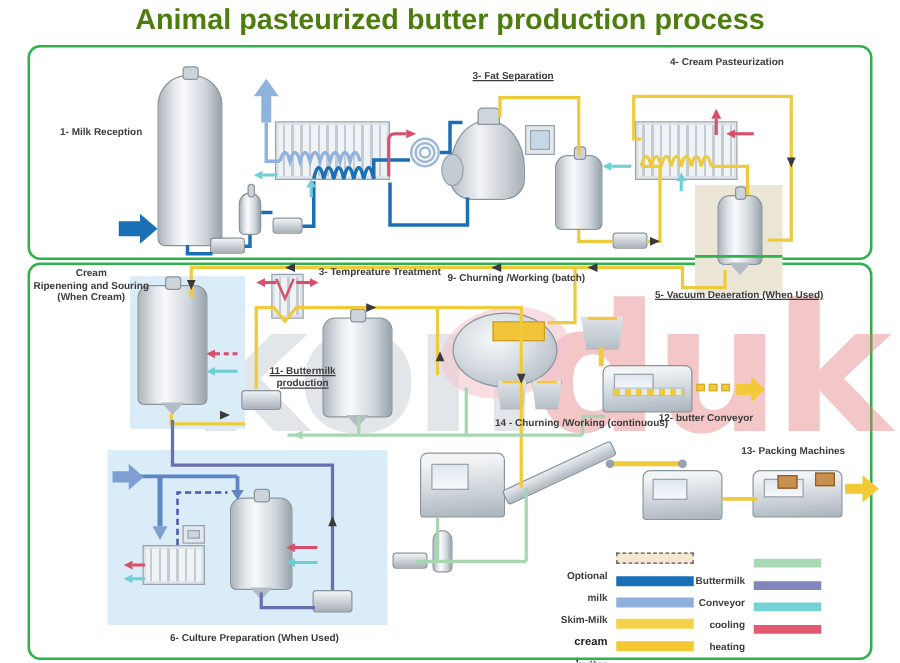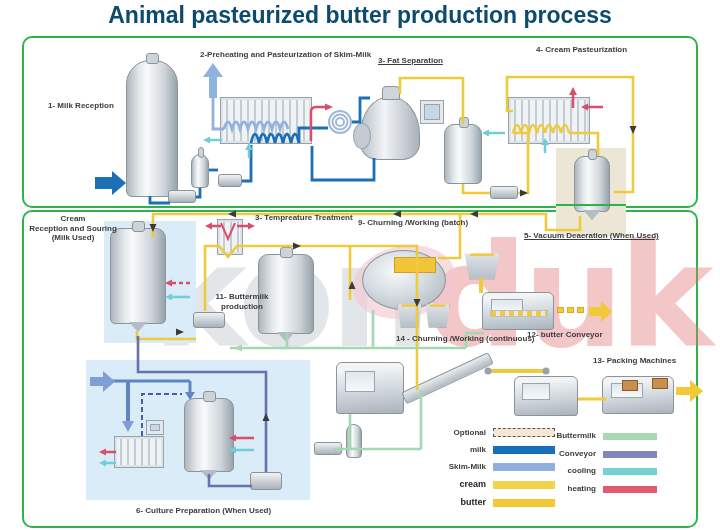--- a/index.html
+++ b/index.html
@@ -45,23 +45,23 @@
        clip-path:polygon(50% 0,88% 45%,100% 100%,0 100%,12% 45%);}
   .incline{background:linear-gradient(#e8ecef,#b0b9c0);border:1px solid #8a949c;border-radius:3px;
        transform:rotate(-25deg);transform-origin:left center;}
   .box{background:#c98f4f;border:1px solid #8a5a28;}
   .bblock{background:#f2c937;border:1px solid #d9a92a;}
   .bstrip{background:repeating-linear-gradient(90deg,#f2c937 0 5px,#e6e9ec 5px 9px);border:1px solid #b9c1c8;}
   svg.pipes{position:absolute;left:0;top:0;z-index:5;pointer-events:none;}
   .lbl{position:absolute;z-index:6;font:700 8px/1.2 "Liberation Sans",sans-serif;color:#3c3c3c;white-space:nowrap;}
   .lbl.c{white-space:normal;text-align:center;}
   #title{position:absolute;left:0;top:2px;width:100%;text-align:center;z-index:6;
-       font:700 23px/1.2 "Liberation Sans",sans-serif;color:#0c4a6e;}
+       font:700 23px/1.2 "Liberation Sans",sans-serif;color:#4d7c0f;}
   .lrow{position:absolute;display:flex;align-items:center;z-index:6;}
-  .llab{font:700 8px/1 "Liberation Sans",sans-serif;color:#3c3c3c;width:58px;text-align:right;margin-right:7px;}
+  .llab{font:700 8px/1 "Liberation Sans",sans-serif;color:#3c3c3c;width:58px;text-align:right;margin-right:7px;margin-top:29px;}
   .llab.big{font-size:9px;color:#222;}
   .lsw{height:8px;}
   .lsw.dashed{height:7px;border:1.5px dashed #555;}
 </style>
 </head>
 <body>
 
 <div id="stage">
 
   <div id="title">Animal pasteurized butter production process</div>
@@ -225,34 +225,33 @@
         <polygon points="520,189.5 520,196.5 528,193"></polygon>
       <polygon points="149.5,224 156.5,224 153,232"></polygon>
     </g>
     <polygon points="95,177 112,177 112,171 126,183 112,195 112,189 95,189" fill="#1b6fb5"></polygon>
     <polygon points="589,307 601,307 601,301 612,311.5 601,322 601,316 589,316" fill="#f2c937"></polygon>
     <polygon points="676,387 690,387 690,380 703,391 690,402 690,395 676,395" fill="#f2c937"></polygon>
     <polygon points="90,377 103,377 103,371 115,381.5 103,392 103,386 90,386" fill="#7f9fd4"></polygon>
   </svg>
 
   <div class="lbl" style="left:48px;top:101px;">1- Milk Reception</div>
-  <div class="lbl" style="left:200px;top:50px;">2-Preheating  and Pasteurization of Skim-Milk</div>
   <div class="lbl" style="left:378px;top:56px;text-decoration:underline;">3- Fat Separation</div>
   <div class="lbl" style="left:536px;top:45px;">4- Cream Pasteurization</div>
   <div class="lbl" style="left:524px;top:231px;text-decoration:underline;">5- Vacuum Deaeration  (When Used)</div>
   <div class="lbl" style="left:136px;top:506px;">6- Culture Preparation  (When Used)</div>
   <div class="lbl c" style="left:20px;top:214px;width:106px;">
     <span style="display:block">Cream</span>
-    <span style="display:block">Reception and  Souring</span>
-    <span style="display:block">(Milk Used)</span>
+    <span style="display:block">Ripenening and  Souring</span>
+    <span style="display:block">(When Cream)</span>
   </div>
   <div class="lbl" style="left:255px;top:213px;">3- Tempreature Treatment</div>
   <div class="lbl" style="left:358px;top:218px;">9- Churning /Working  (batch)</div>
   <div class="lbl" style="left:396px;top:334px;">14 - Churning /Working  (continuous)</div>
-  <div class="lbl c" style="left:210px;top:292px;width:64px;">
+  <div class="lbl c" style="left:210px;top:292px;width:64px;text-decoration:underline;">
     <span style="display:block">11- Buttermilk</span>
     <span style="display:block">production</span>
   </div>
   <div class="lbl" style="left:527px;top:330px;">12- butter Conveyor</div>
   <div class="lbl" style="left:593px;top:356px;">13- Packing Machines</div>
 
   <div class="lrow" style="left:428px;top:428px;">
     <span class="llab">Optional</span>
     <span class="lsw dashed" style="width: 60px; background: rgb(245, 231, 211);"></span>
   </div>

